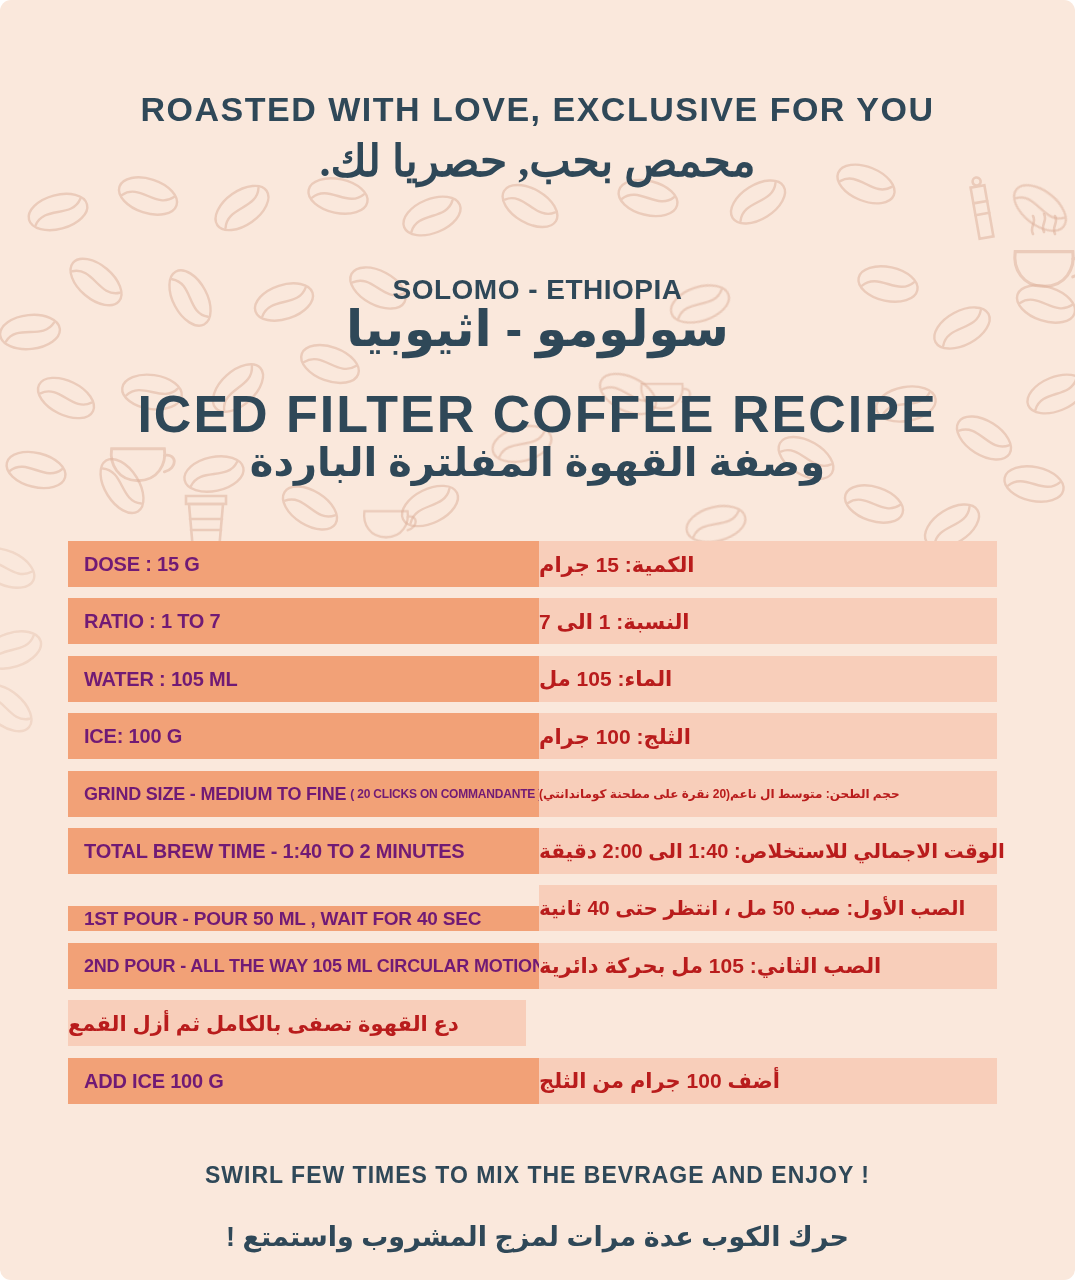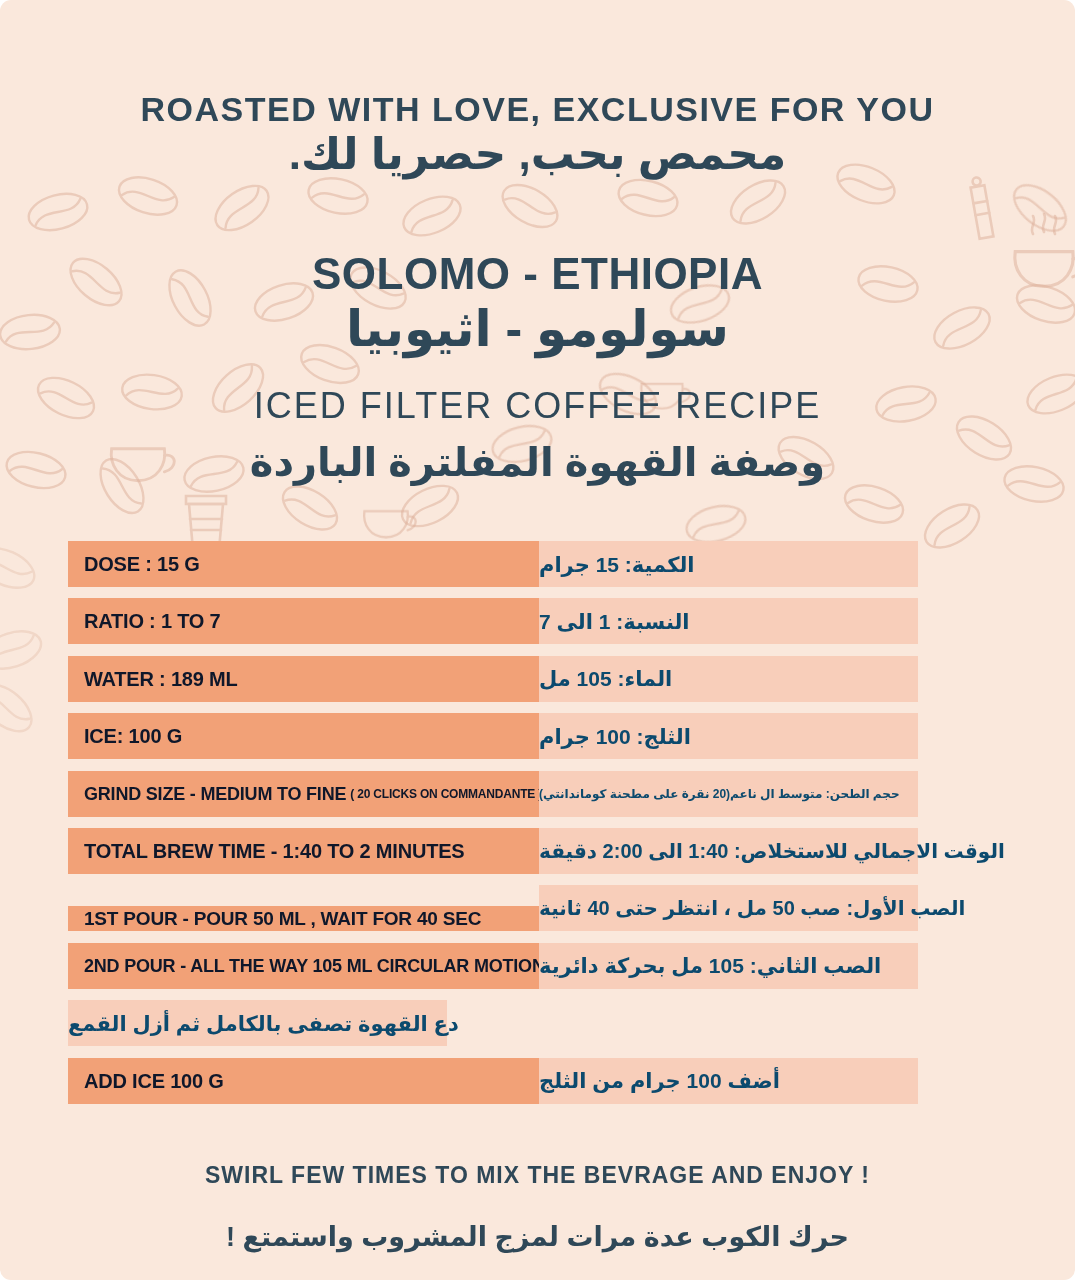--- a/index.html
+++ b/index.html
@@ -8,42 +8,42 @@
     width:1075px;height:1280px;
     background:#FAE8DC;
     overflow:hidden;
     font-family:"Liberation Sans","DejaVu Sans",sans-serif;
     color:#2F4858;
     border-radius:11px;
   }
   .doodles{position:absolute;left:0;top:0;width:1075px;height:1280px;}
   .center-text{position:absolute;left:0;right:0;text-align:center;line-height:1;white-space:nowrap;}
   .header-en{top:92px;font-size:34px;font-weight:700;letter-spacing:1.5px;}
-  .header-ar{top:132px;font-size:44px;font-weight:700;direction:rtl;}
-  .product-en{top:252px;font-size:44px;font-weight:700;letter-spacing:.5px;}
+  .header-ar{top:140px;font-size:44px;font-weight:700;direction:rtl;font-family:Liberation Serif, serif;}
+  .product-en{top:276px;font-size:28px;font-weight:700;letter-spacing:.5px;}
   .product-ar{top:304px;font-size:50px;font-weight:700;direction:rtl;}
-  .recipe-en{top:388px;font-size:36px;font-weight:400;letter-spacing:2px;}
+  .recipe-en{top:388px;font-size:52px;font-weight:700;letter-spacing:2px;}
   .recipe-ar{top:442px;font-size:40px;font-weight:700;direction:rtl;}
   .rows{
     position:absolute;top:541px;left:68px;width:938px;
     display:flex;flex-direction:column;gap:11.4px;
   }
   .row{display:flex;height:46px;}
   .cell{box-sizing:border-box;display:flex;align-items:center;line-height:1;}
   .cell.en{
     width:471px;background:#F2A177;
     padding-left:16px;
-    font-size:20px;font-weight:700;color:#0f172a;
+    font-size:20px;font-weight:700;color:#701a75;
     letter-spacing:-0.2px;white-space:nowrap;
   }
   .cell.ar{
-    width:379px;background:#F8CEBA;
+    width:458px;background:#F8CEBA;
     padding-right:18px;justify-content:flex-end;
     direction:rtl;
-    font-size:21px;font-weight:700;color:#0c4a6e;white-space:nowrap;
+    font-size:21px;font-weight:700;color:#b91c1c;white-space:nowrap;
   }
   .row.r5 .cell.en{font-size:18px;}
   .row.r5 .cell.en .note{font-size:12px;margin-left:4px;}
   .row.r5 .cell.ar{font-size:12px;}
   .row.r6 .cell.ar{font-size:20px;}
   .row.r7 .cell.en{font-size:19px;margin-top:21px;}
   .row.r7 .cell.ar{font-size:20px;}
   .row.r8 .cell.en{font-size:18px;}
   .footer-en{top:1164px;font-size:23px;font-weight:700;letter-spacing:1px;}
   .footer-ar{top:1224px;font-size:27px;font-weight:700;direction:rtl;}
@@ -152,21 +152,21 @@
   <div class="rows">
     <div class="row r1">
       <div class="cell en">DOSE : 15 G</div>
       <div class="cell ar" dir="rtl">الكمية: 15 جرام</div>
     </div>
     <div class="row r2">
       <div class="cell en">RATIO : 1 TO 7</div>
       <div class="cell ar" dir="rtl">النسبة: 1 الى 7</div>
     </div>
     <div class="row r3">
-      <div class="cell en">WATER : 189 ML</div>
+      <div class="cell en">WATER : 105 ML</div>
       <div class="cell ar" dir="rtl">الماء: 105 مل</div>
     </div>
     <div class="row r4">
       <div class="cell en">ICE: 100 G</div>
       <div class="cell ar" dir="rtl">الثلج: 100 جرام</div>
     </div>
     <div class="row r5">
       <div class="cell en">
         <span>GRIND SIZE - MEDIUM TO FINE</span>
         <span class="note">( 20 CLICKS ON COMMANDANTE )</span>

